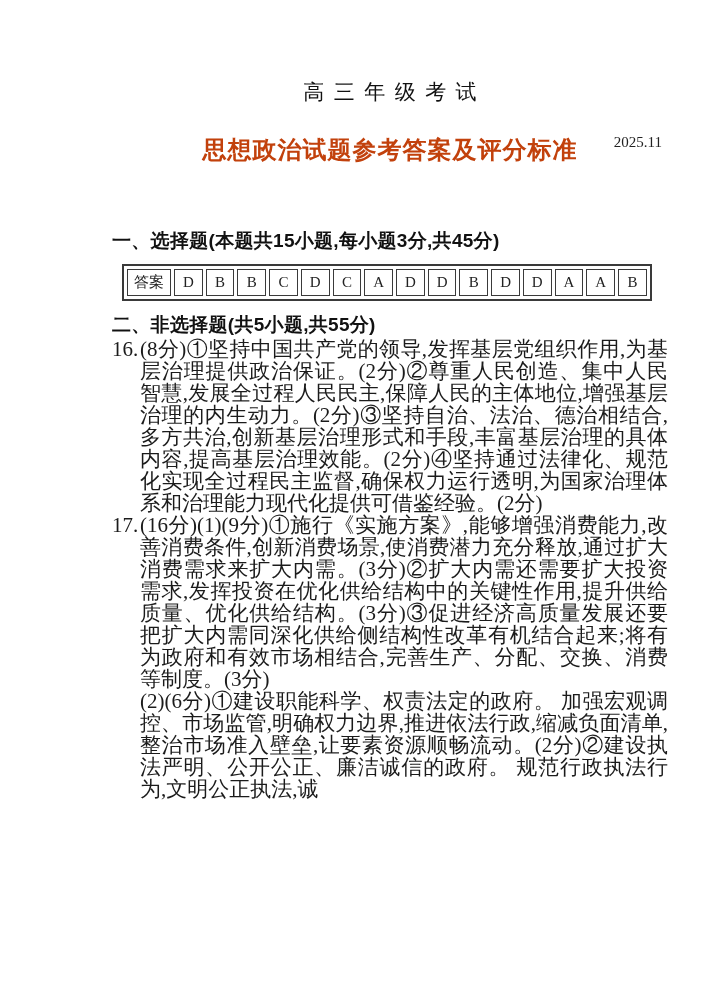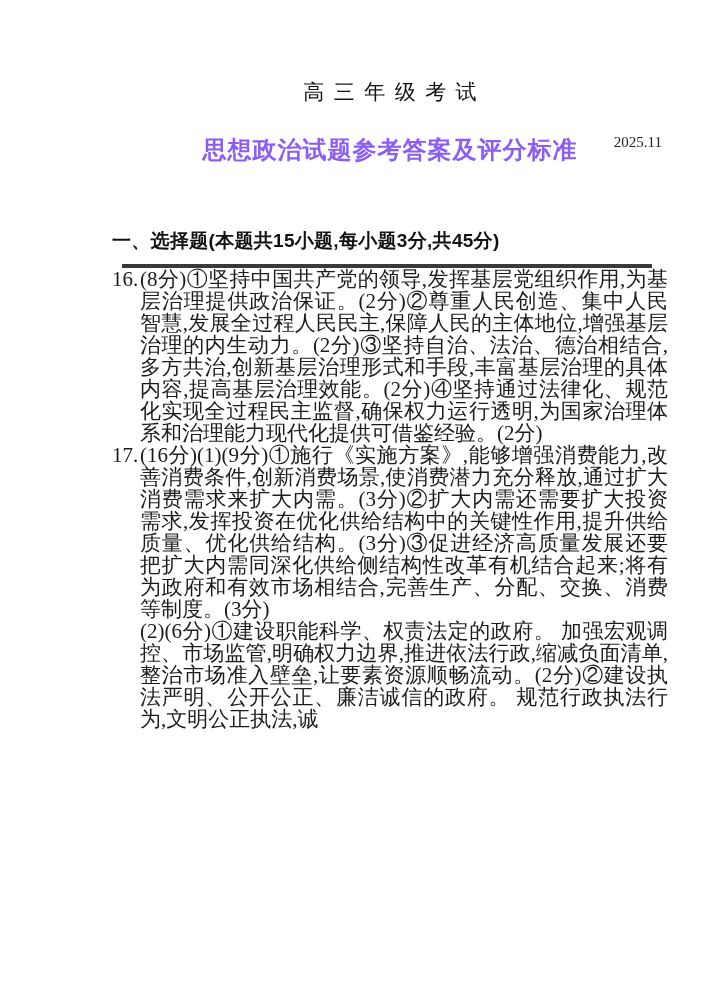--- a/index.html
+++ b/index.html
@@ -27,21 +27,21 @@
     margin-top:28px;
     text-align:center;
     height:36px;
   }
   .subtitle{
     display:inline-block;
     margin:0;
     font-size:24px;
     font-weight:700;
     letter-spacing:1px;
-    color:#8b5cf6;
+    color:#c2410c;
   }
   .date{
     position:absolute;
     right:6px;
     bottom:19px;
     font-size:15px;
     color:#222;
   }
   .sec-heading{
     margin:58px 0 0 0;
@@ -97,23 +97,42 @@
 
     <div class="subtitle-row">
       <h2 class="subtitle">思想政治试题参考答案及评分标准</h2>
       <span class="date">2025.11</span>
     </div>
 
     <h3 class="sec-heading">一、选择题(本题共15小题,每小题3分,共45分)</h3>
 
     <table class="answers">
       <tbody>
+        <tr>
+          <td class="lbl">答案</td>
+          <td>D</td>
+          <td>B</td>
+          <td>B</td>
+          <td>C</td>
+          <td>D</td>
+          <td>C</td>
+          <td>A</td>
+          <td>D</td>
+          <td>D</td>
+          <td>B</td>
+          <td>D</td>
+          <td>D</td>
+          <td>A</td>
+          <td>A</td>
+          <td>B</td>
+        </tr>
       </tbody>
     </table>
 
+    <h3 class="sec-heading second">二、非选择题(共5小题,共55分)</h3>
 
     <div class="question qblock">
       <p class="first"><span class="qnum">16.</span><span>(8分)①坚持中国共产党的领导,发挥基层党组织作用,为基层治理提供政治保证。(2分)②尊重人民创造、集中人民智慧,发展全过程人民民主,保障人民的主体地位,增强基层治理的内生动力。(2分)③坚持自治、法治、德治相结合,多方共治,创新基层治理形式和手段,丰富基层治理的具体内容,提高基层治理效能。(2分)④坚持通过法律化、规范化实现全过程民主监督,确保权力运行透明,为国家治理体系和治理能力现代化提供可借鉴经验。(2分)</span></p>
     </div>
 
     <div class="question qblock">
       <p class="first"><span class="qnum">17.</span><span>(16分)(1)(9分)①施行《实施方案》,能够增强消费能力,改善消费条件,创新消费场景,使消费潜力充分释放,通过扩大消费需求来扩大内需。(3分)②扩大内需还需要扩大投资需求,发挥投资在优化供给结构中的关键性作用,提升供给质量、优化供给结构。(3分)③促进经济高质量发展还要把扩大内需同深化供给侧结构性改革有机结合起来;将有为政府和有效市场相结合,完善生产、分配、交换、消费等制度。(3分)</span></p>
     </div>
 
     <div class="question qblock">

